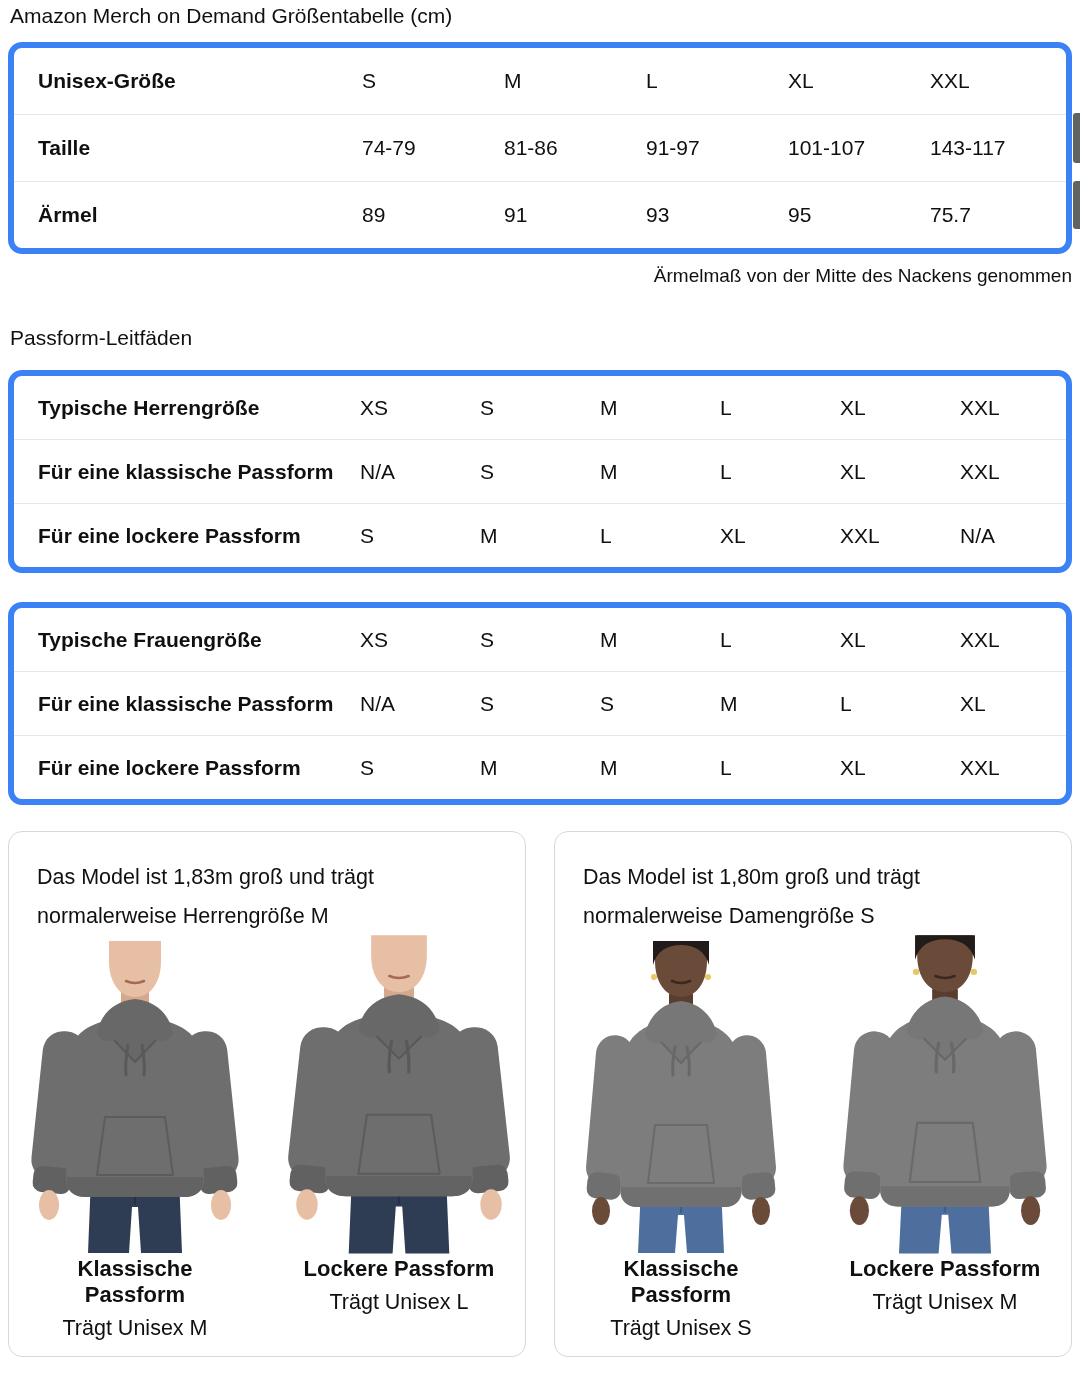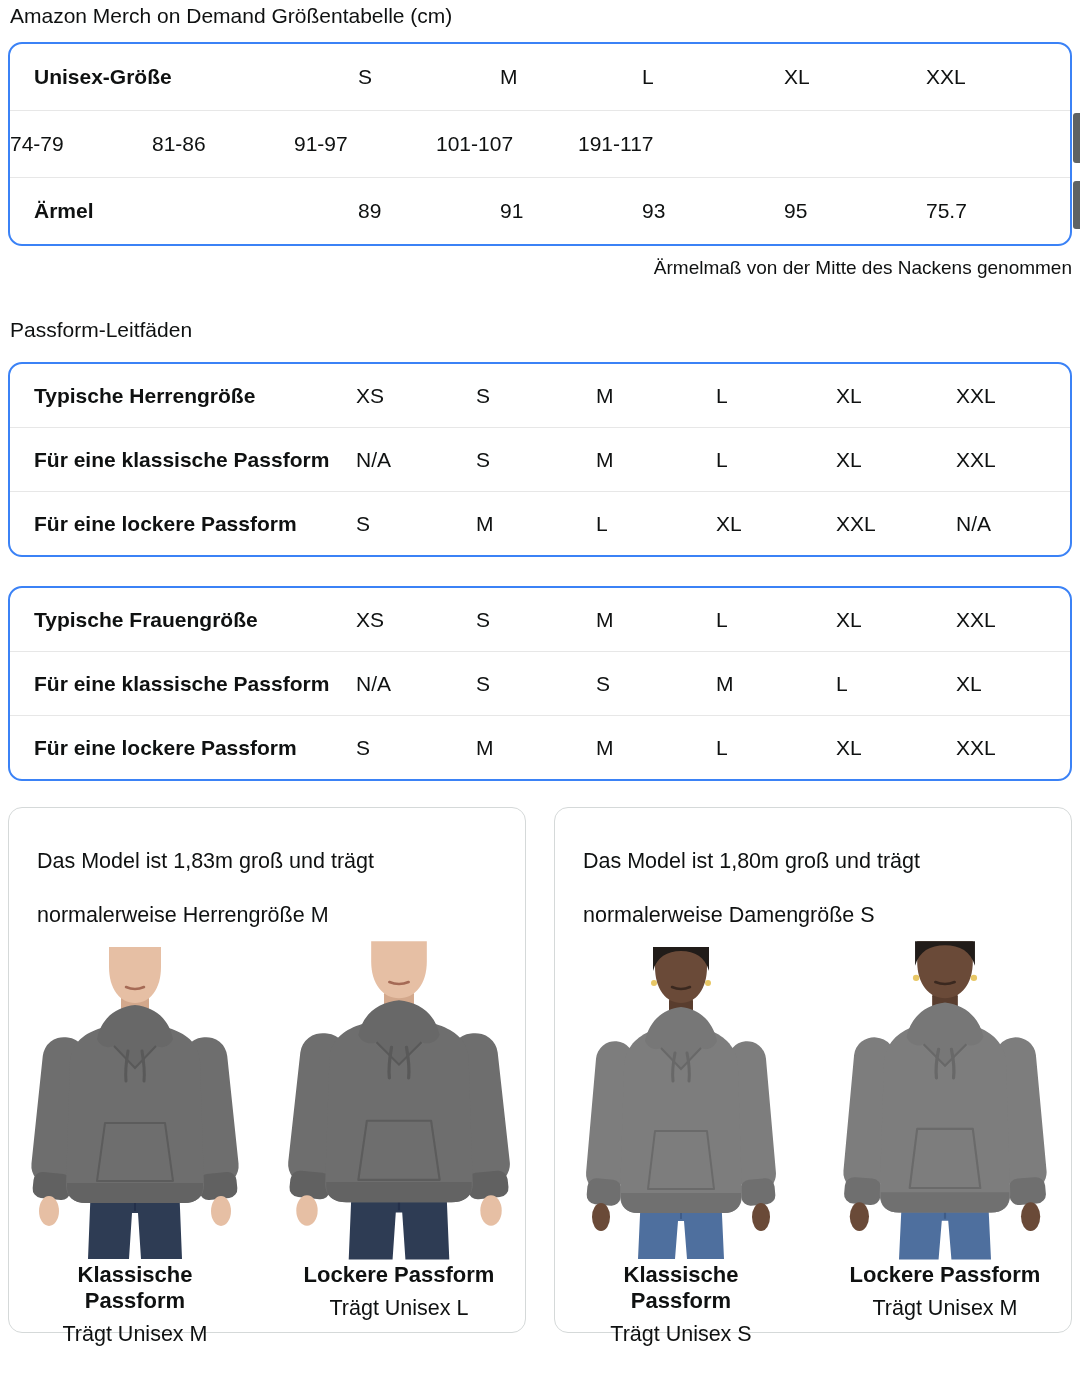--- a/index.html
+++ b/index.html
@@ -5,21 +5,21 @@
   html,body{margin:0;padding:0;background:#fff;}
   body{
     width:1080px;height:1388px;position:relative;overflow:hidden;
     font-family:"Liberation Sans","DejaVu Sans",sans-serif;
     color:#0f1111;
   }
   .page{padding:2px 8px 0 8px;position:relative;}
   .page-title{font-size:21px;margin:2px 0 14px 2px;font-weight:400;}
 
   
-  .size-table{border:2px solid #3b82f6;border-radius:14px;overflow:hidden;background:#fff;}
+  .size-table{border:6px solid #3b82f6;border-radius:14px;overflow:hidden;background:#fff;}
   .t-row{display:flex;align-items:center;border-top:1px solid #e7e7e7;}
   .t-row:first-child{border-top:none;}
   .tall .t-row{height:66px;}
   .short .t-row{height:63px;}
   .t-label{flex:0 0 348px;padding-left:24px;font-weight:bold;font-size:21px;box-sizing:border-box;}
   .short .t-label{flex:0 0 346px;}
   .t-cell{flex:0 0 142px;font-size:21px;}
   .short .t-cell{flex:0 0 120px;}
   .note-text{font-size:19px;margin:11px 0 0 2px;text-align:right;}
   .section-heading{font-size:21px;font-weight:400;margin:39px 0 20px 2px;}
@@ -30,21 +30,21 @@
   .sb-1{top:113px;height:50px;}
   .sb-2{top:181px;height:48px;}
 
   
   .cards-row{display:flex;gap:28px;margin-top:26px;}
   .model-card{
     flex:1 1 0;height:526px;box-sizing:border-box;
     border:1px solid #d5d9d9;border-radius:14px;background:#fff;
     padding:26px 20px 20px 20px;
   }
-  .card-desc{font-size:21.5px;line-height:54px;max-width:462px;margin-left:8px;}
+  .card-desc{font-size:21.5px;line-height:39px;max-width:462px;margin-left:8px;}
   .figures-row{display:flex;justify-content:space-between;margin-top:2px;}
   .figure{width:212px;display:flex;flex-direction:column;align-items:center;}
   .model-svg{width:212px;height:318px;display:block;}
   .figure-loose .model-svg{transform:scale(1.07,1.02);transform-origin:50% 92%;}
   .fit-name{font-size:22px;font-weight:bold;text-align:center;}
   .fit-size{font-size:21.5px;margin-top:8px;text-align:center;}
 </style>
 </head>
 <body>
 
@@ -55,25 +55,26 @@
   <div class="size-table tall">
     <div class="t-row">
       <div class="t-label">Unisex-Größe</div>
       <div class="t-cell">S</div>
       <div class="t-cell">M</div>
       <div class="t-cell">L</div>
       <div class="t-cell">XL</div>
       <div class="t-cell">XXL</div>
     </div>
     <div class="t-row">
+      <div class="t-label">Taille</div>
       <div class="t-cell">74-79</div>
       <div class="t-cell">81-86</div>
       <div class="t-cell">91-97</div>
       <div class="t-cell">101-107</div>
-      <div class="t-cell">191-117</div>
+      <div class="t-cell">143-117</div>
     </div>
     <div class="t-row">
       <div class="t-label">Ärmel</div>
       <div class="t-cell">89</div>
       <div class="t-cell">91</div>
       <div class="t-cell">93</div>
       <div class="t-cell">95</div>
       <div class="t-cell">75.7</div>
     </div>
   </div>

